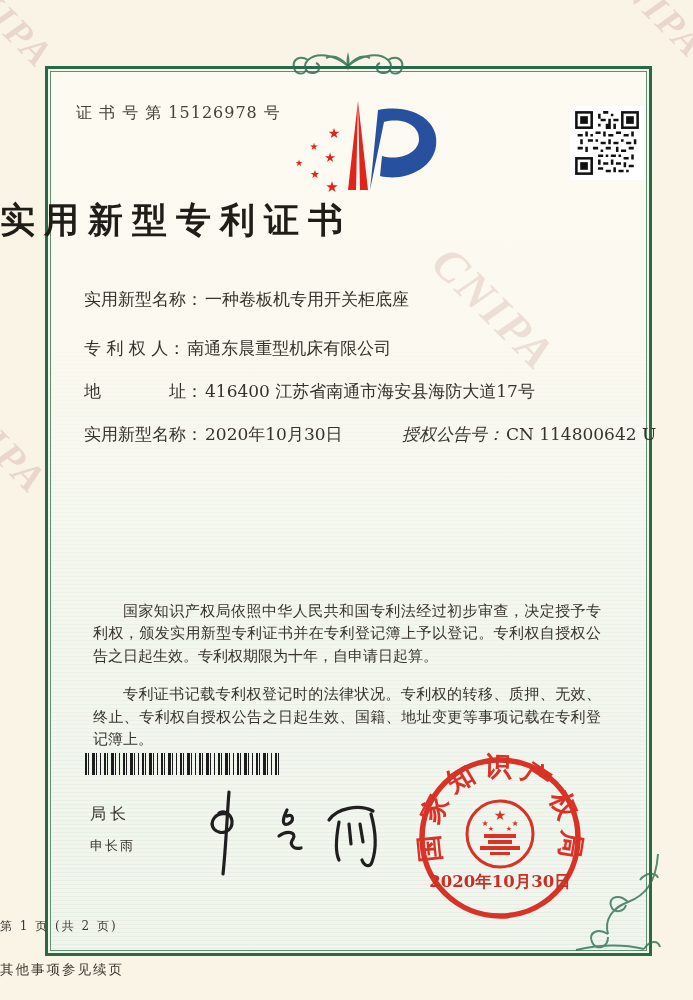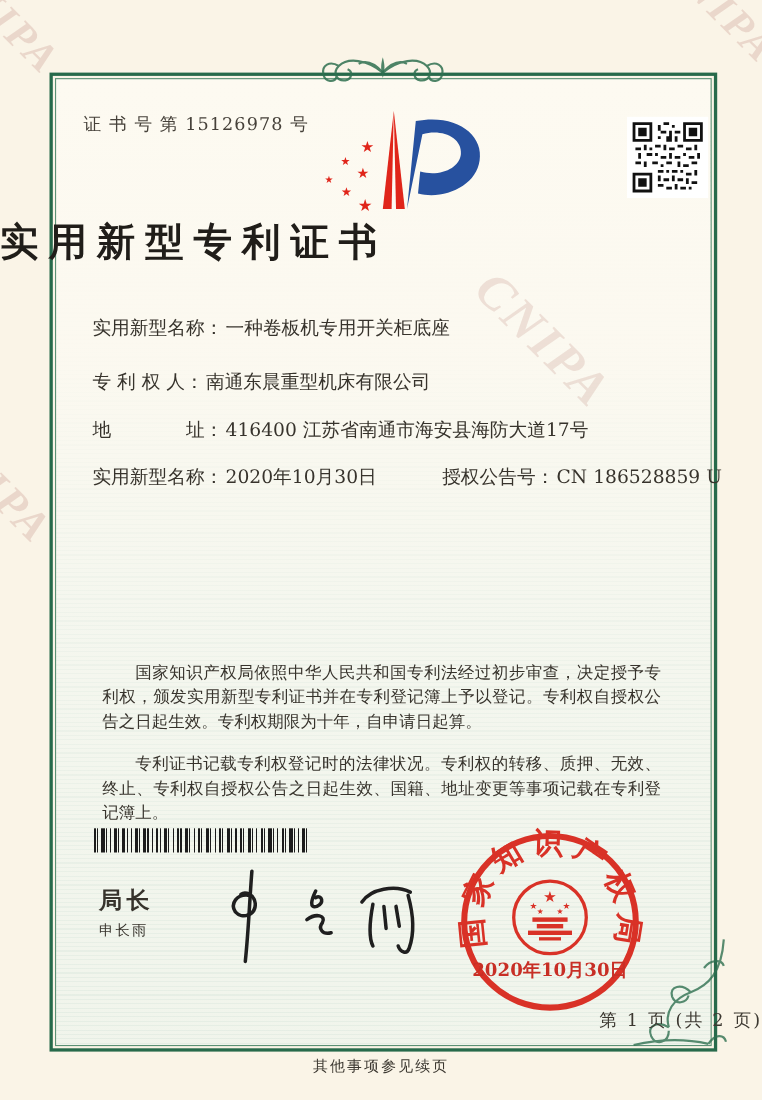--- a/index.html
+++ b/index.html
@@ -24,35 +24,35 @@
   
   .cert-no{position:absolute;left:76px;top:103px;font-size:16px;letter-spacing:1px;color:#46413a;z-index:3;}
   .logo{position:absolute;left:272px;top:98px;z-index:3;}
   .qr{position:absolute;left:570px;top:106px;z-index:3;}
   .title{position:absolute;left:0;top:197px;width:100%;font-size:35px;font-weight:700;
          letter-spacing:9px;color:#201d19;z-index:3;}
   .fields{position:absolute;left:84px;top:288px;width:535px;font-size:17px;z-index:3;}
   .frow{line-height:23px;margin-bottom:20px;white-space:nowrap;}
   .frow.first{margin-bottom:26px;}
   .flabel{margin-right:2px;}
-  .second{margin-left:54px;}
+  .second{margin-left:54px;font-style:italic;}
   .body-text{position:absolute;left:77px;top:584px;width:540px;font-size:15px;line-height:22.4px;
              text-align:justify;z-index:3;}
   .body-text p{margin:16px;text-indent:2em;}
   .barcode{position:absolute;left:85px;top:753px;width:196px;height:22px;z-index:3;
      background:repeating-linear-gradient(90deg,#1b1b1b 0 2px,transparent 2px 3px,#1b1b1b 3px 4px,
        transparent 4px 7px,#1b1b1b 7px 10px,transparent 10px 11px,#1b1b1b 11px 12px,
        transparent 12px 15px,#1b1b1b 15px 16px,transparent 16px 19px);}
-  .sign-title{position:absolute;left:90px;top:804px;font-size:21px;letter-spacing:4px;z-index:3;font-weight:bold;}
+  .sign-title{position:absolute;left:90px;top:804px;font-size:16px;letter-spacing:4px;z-index:3;}
   .sign-name{position:absolute;left:90px;top:837px;font-size:13px;letter-spacing:2px;z-index:3;}
   .signature{position:absolute;left:183px;top:780px;z-index:3;}
   .seal{position:absolute;left:398px;top:730px;z-index:4;opacity:0.94;}
-  .page-info{position:absolute;left:0;top:918px;width:100%;text-align:right;font-size:16px;
+  .page-info{position:absolute;left:0;top:918px;width:100%;text-align:left;font-size:12px;
              letter-spacing:2px;z-index:3;color:#3c3831;}
-  .cont-note{position:absolute;left:0;top:961px;width:100%;text-align:center;font-size:13.5px;
+  .cont-note{position:absolute;left:0;top:961px;width:100%;font-size:13.5px;
              letter-spacing:2px;z-index:3;color:#3c3831;}
 </style>
 </head>
 <body>
 
 <div class="page">
 
   <span class="wm wm-a">CNIPA</span>
   <span class="wm wm-b">CNIPA</span>
   <span class="wm wm-c">CNIPA</span>
@@ -134,21 +134,21 @@
       <span class="flabel">实用新型名称：</span><span class="fvalue">一种卷板机专用开关柜底座</span>
     </div>
     <div class="frow">
       <span class="flabel">专 利 权 人：</span><span class="fvalue">南通东晨重型机床有限公司</span>
     </div>
     <div class="frow">
       <span class="flabel">地　　　　址：</span><span class="fvalue">416400 江苏省南通市海安县海防大道17号</span>
     </div>
     <div class="frow">
       <span class="flabel">实用新型名称：</span><span class="fvalue">2020年10月30日</span>
-      <span class="flabel second">授权公告号：</span><span class="fvalue">CN 186528859 U</span>
+      <span class="flabel second">授权公告号：</span><span class="fvalue">CN 114800642 U</span>
     </div>
   </div>
 
   <div class="body-text">
     <p>国家知识产权局依照中华人民共和国专利法经过初步审查，决定授予专利权，颁发实用新型专利证书并在专利登记簿上予以登记。专利权自授权公告之日起生效。专利权期限为十年，自申请日起算。</p>
     <p>专利证书记载专利权登记时的法律状况。专利权的转移、质押、无效、终止、专利权自授权公告之日起生效、国籍、地址变更等事项记载在专利登记簿上。</p>
   </div>
 
   <div class="barcode"></div>
 

